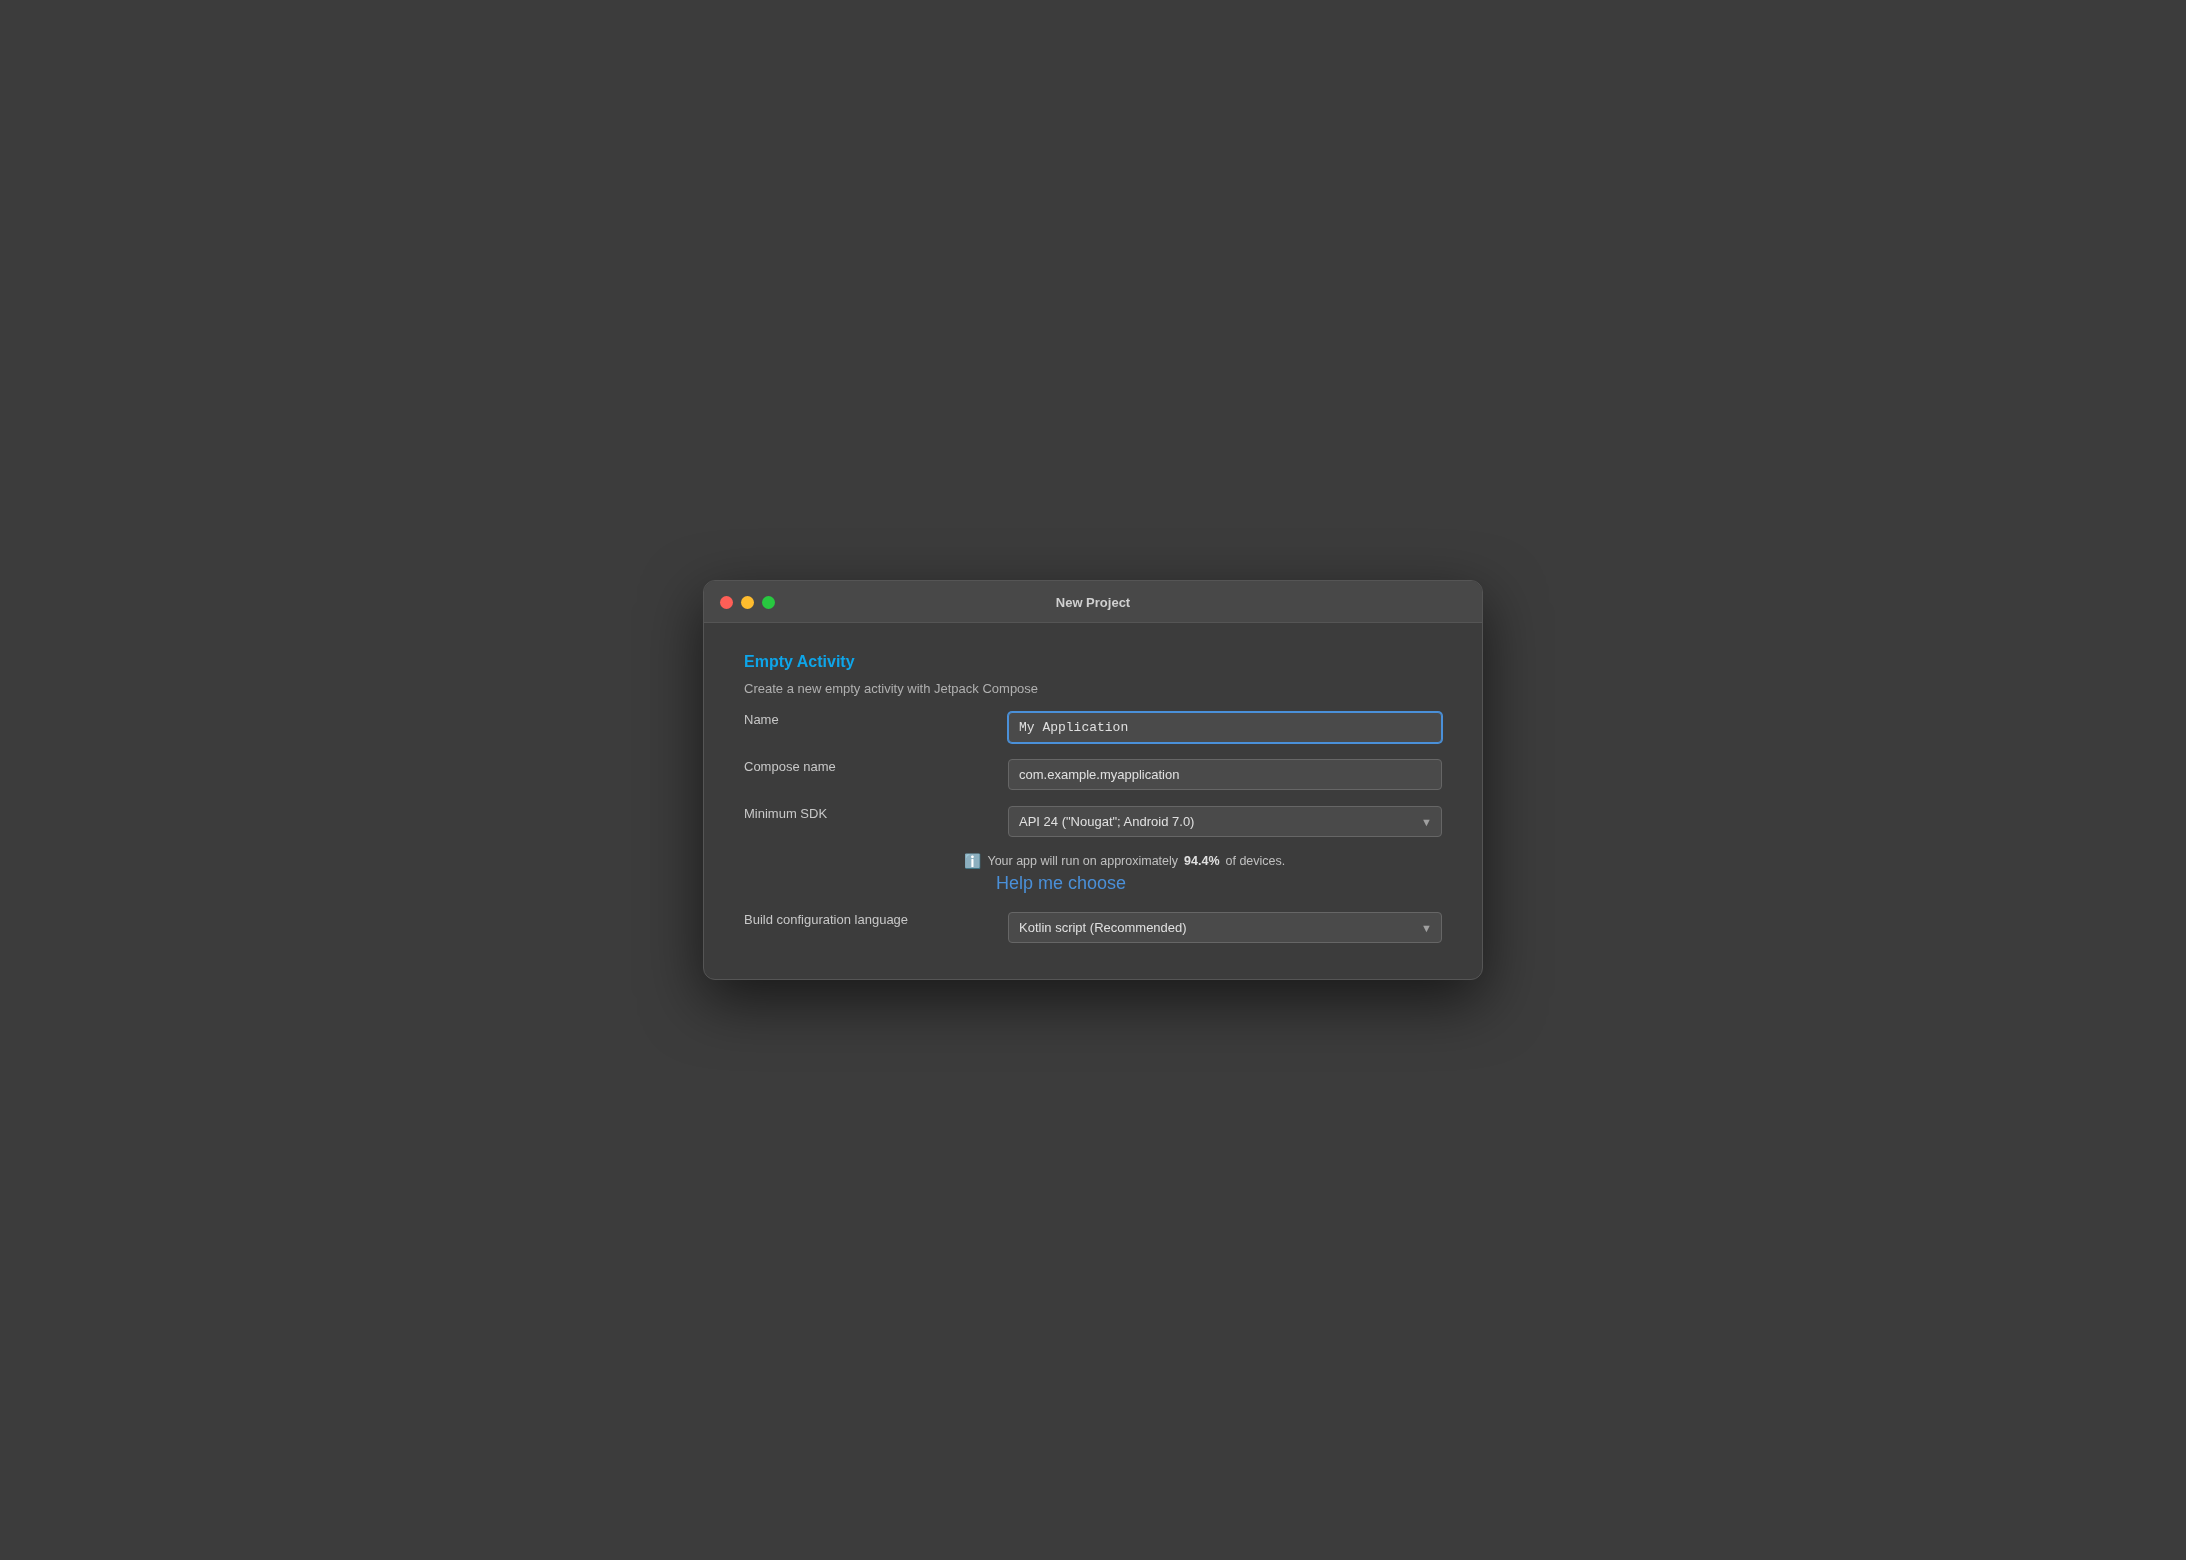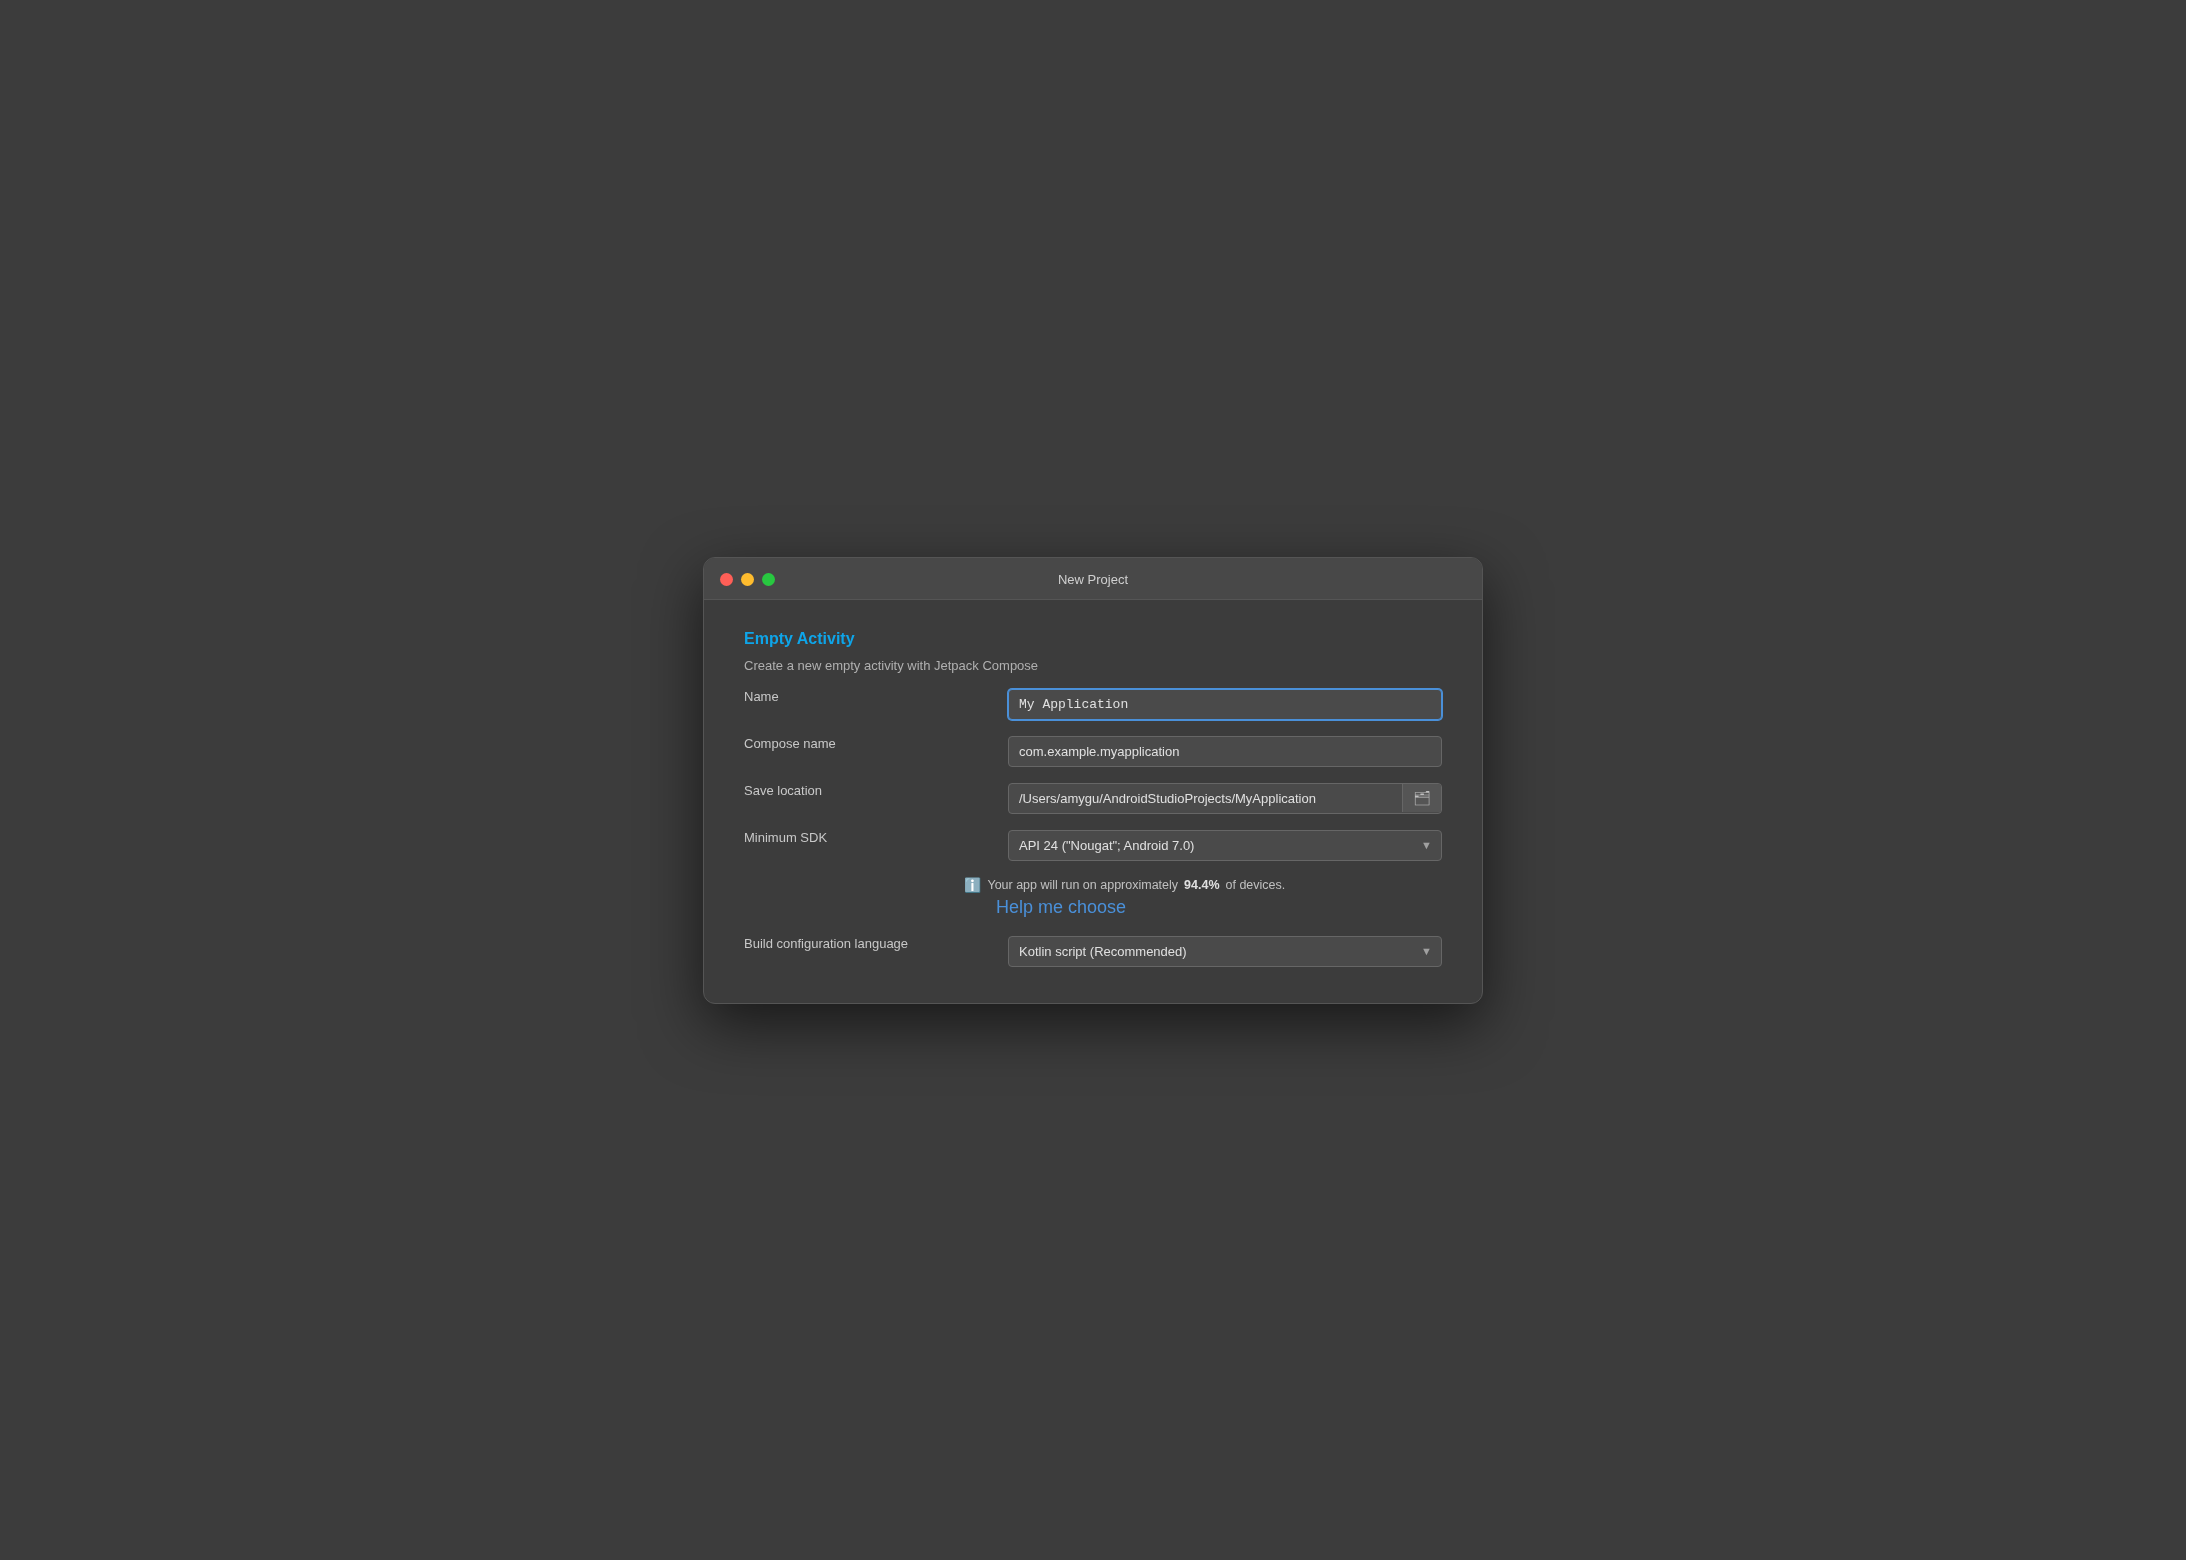--- a/index.html
+++ b/index.html
@@ -50,21 +50,21 @@
       border-radius: 50%;
     }
 
     .traffic-light.red { background: #ff5f57; }
     .traffic-light.yellow { background: #febc2e; }
     .traffic-light.green { background: #28c840; }
 
     .title-text {
       color: #d0d0d0;
       font-size: 13px;
-      font-weight: 400;
+      font-weight: 700;
     }
 
     .content {
       padding: 30px 40px 20px 40px;
     }
 
     .section-title {
       color: #0ea5e9;
       font-size: 16px;
       font-weight: 700;
@@ -259,29 +259,20 @@
     <div class="form-row">
       <label class="form-label">Name</label>
       <input class="form-input active" type="text" value="My Application" style="">
     </div>
 
     <div class="form-row">
       <label class="form-label">Compose name</label>
       <input class="form-input" type="text" value="com.example.myapplication" style="">
     </div>
 
-    <div class="form-row">
-      <label class="form-label">Save location</label>
-      <div class="input-with-btn">
-        <input type="text" value="/Users/amygu/AndroidStudioProjects/MyApplication" style="">
-        <button class="folder-btn">
-          <span>🗂</span>
-        </button>
-      </div>
-    </div>
 
     <div class="form-row">
       <label class="form-label">Minimum SDK</label>
       <div class="select-wrapper">
         <select class="form-select">
           <option>API 24 ("Nougat"; Android 7.0)</option>
           <option>API 21 ("Lollipop"; Android 5.0)</option>
           <option>API 23 ("Marshmallow"; Android 6.0)</option>
           <option>API 26 ("Oreo"; Android 8.0)</option>
         </select>

